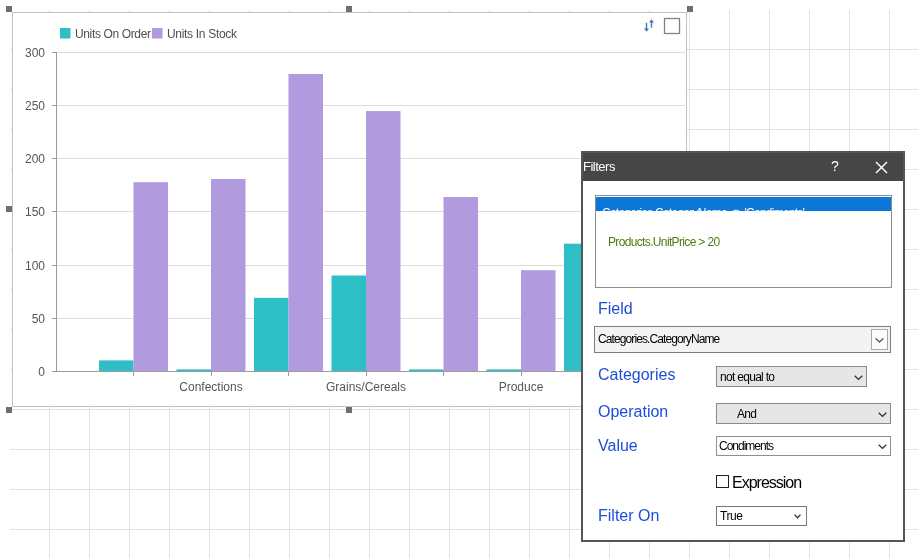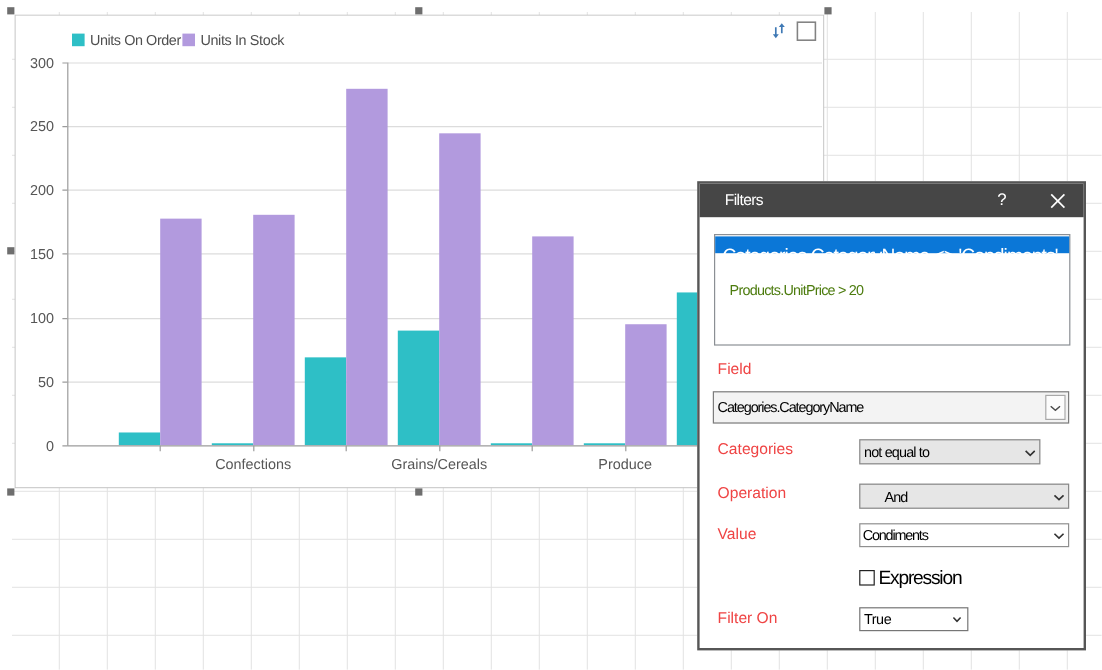--- a/index.html
+++ b/index.html
@@ -6,27 +6,27 @@
   *{box-sizing:border-box;font-family:"Liberation Sans",sans-serif}
   #grid{position:absolute;left:10px;top:10px;width:908px;height:548px;
     background-image:linear-gradient(to right,#e2e2e2 1px,transparent 1px),
                      linear-gradient(to bottom,#e2e2e2 1px,transparent 1px);
     background-size:40px 40px;background-position:-1px -1px}
   .handle{position:absolute;width:6px;height:6px;background:#6e6e6e;z-index:3}
   #chart{position:absolute;left:12px;top:12px;z-index:2}
   #dlg{position:absolute;left:581px;top:151px;width:324px;height:391px;background:#fff;
        border:2px solid #565656;z-index:5}
   #dlg .title{position:absolute;left:0;top:0;width:320px;height:28px;background:#464646;color:#fff}
-  #dlg .title .cap{position:absolute;left:21px;top:0;line-height:27px;font-size:13px;letter-spacing:-0.5px}
+  #dlg .title .cap{position:absolute;left:0;top:0;line-height:27px;font-size:13px;letter-spacing:-0.5px}
   #dlg .title .help{position:absolute;left:244px;top:0;width:16px;text-align:center;line-height:27px;font-size:14px}
-  .lbl{position:absolute;font-size:13px;color:#ef4444}
+  .lbl{position:absolute;font-size:16px;color:#1d4ed8}
   .blk{position:absolute;font-size:16px;color:#000}
   #listbox{position:absolute;left:12px;top:42px;width:297px;height:93px;border:1px solid #8b8f94;background:#fff}
   #listbox .sel{position:absolute;left:0;top:1px;width:295px;height:14px;background:#0b77d7;
-      color:#fff;font-size:16px;line-height:33px;padding-left:6px;letter-spacing:-0.75px}
+      color:#fff;font-size:12px;line-height:33px;padding-left:6px;letter-spacing:-0.75px}
   #listbox .row2{position:absolute;left:6px;top:27px;width:295px;height:26px;
       color:#4d7c0f;font-size:12px;line-height:39px;padding-left:6px;letter-spacing:-0.65px}
   .combo{position:absolute;font-size:12px;color:#000}
   #cbField{left:11px;top:173px;width:297px;height:27px;background:#f3f3f3;border:1px solid #7c7c7c;
       line-height:24px;padding-left:3px;letter-spacing:-0.9px}
   #cbField .btn{position:absolute;right:2px;top:2px;width:17px;height:21px;background:#fcfcfc;border:1px solid #a8a8a8}
   #cbCond{left:133px;top:213px;width:151px;height:21px;background:#e6e6e6;border:1px solid #898989;
       line-height:21px;padding-left:3px;letter-spacing:-0.7px}
   #cbOper{left:133px;top:250px;width:175px;height:21px;background:#e6e6e6;border:1px solid #898989;
       line-height:21px;padding-left:20px;letter-spacing:-0.7px}

